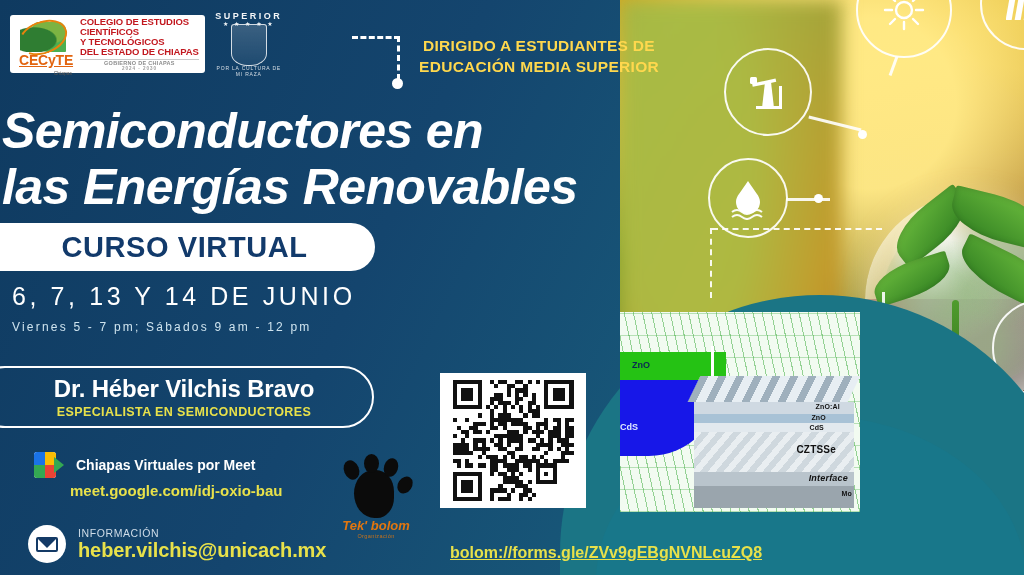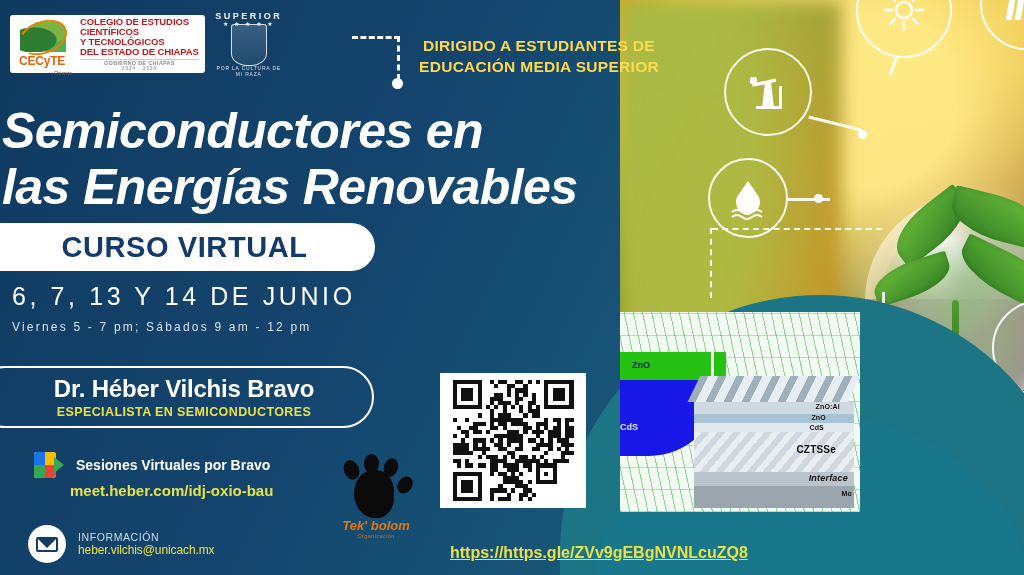--- a/index.html
+++ b/index.html
@@ -142,21 +142,21 @@
     background:
       radial-gradient(ellipse at 30% 60%,#2f7d32 0 48%,rgba(0,0,0,0) 52%),
       radial-gradient(ellipse at 62% 32%,#7cb342 0 42%,rgba(0,0,0,0) 46%),
       radial-gradient(ellipse at 78% 68%,#4caf50 0 36%,rgba(0,0,0,0) 40%);
   }
   .cecyte-ring{
     position:absolute; left:2px; top:1px; width:50px; height:33px;
     border:2px solid #e8820c; border-radius:50%; transform:rotate(-20deg);
     border-left-color:transparent;
   }
-  .cecyte-txt{ position:absolute; left:3px; bottom:0; font-size:12px; font-weight:bold; color:#e2640f; letter-spacing:-.2px;}
+  .cecyte-txt{ position:absolute; left:3px; bottom:0; font-size:14px; font-weight:bold; color:#e2640f; letter-spacing:-.2px;text-decoration:underline;}
   .cecyte-sub{ position:absolute; right:2px; bottom:-8px; font-size:5px; color:#555; }
   .cecyte-words{ line-height:1.06; }
   .cecyte-words div{ font-size:9.5px; font-weight:bold; color:#c2181f; letter-spacing:-.1px; white-space:nowrap;}
   .gob-line{ margin-top:2px; border-top:1px solid #c9c9c9; padding-top:1px; text-align:center;}
   .gob-line .g1{ font-size:5.5px; color:#8b8b8b; font-weight:bold; letter-spacing:.3px;}
   .gob-line .g2{ font-size:4.5px; color:#9a9a9a; letter-spacing:1px;}
   .unicach{
     width:72px; height:72px; border-radius:50%; position:relative;
     color:#fff; opacity:.95;
   }
@@ -241,21 +241,21 @@
   .meet-link{ position:absolute; left:70px; top:482px; color:#e8e14a; font-size:15px; font-weight:bold;}
 
   .mail-row{ position:absolute; left:28px; top:525px; display:flex; align-items:center; gap:12px;}
   .mail-icon{ width:38px; height:38px; border-radius:50%; background:#fff;
               display:flex; align-items:center; justify-content:center; }
   .env{ width:22px; height:15px; border:2px solid #143a66; border-radius:2px; position:relative; background:#fff;}
   .env::after{ content:""; position:absolute; left:0; top:0; width:0; height:0;
                border-left:9px solid transparent; border-right:9px solid transparent;
                border-top:9px solid #143a66; }
   .info-l1{ color:#cfdce8; font-size:10.5px; letter-spacing:.6px; }
-  .info-l2{ color:#e8e14a; font-size:12px; font-weight:normal; letter-spacing:-.1px;}
+  .info-l2{ color:#e8e14a; font-size:20px; font-weight:bold; letter-spacing:-.1px;}
 
   
   .tek{ position:absolute; left:330px; top:452px; width:92px; height:100px; }
   .paw{ position:absolute; left:8px; top:2px; width:76px; height:66px;}
   .pad{ position:absolute; background:#0b0b0b; border-radius:50%; }
   .tek-t1{ position:absolute; left:0; top:66px; width:100%; text-align:center;
            font-size:13px; font-weight:bold; color:#e2760f; font-style:italic;}
   .tek-t2{ position:absolute; left:0; top:81px; width:100%; text-align:center;
            font-size:5.5px; color:#c9731a; letter-spacing:.4px;}
 
@@ -453,24 +453,24 @@
       <div class="meet-icon">
         <div class="mi-body">
             <div class="mi-q1"></div>
             <div class="mi-q2"></div>
             <div class="mi-q3"></div>
             <div class="mi-q4"></div>
           </div>
         <div class="mi-tri"></div>
       </div>
       <div class="meet-txt">
-        <div class="t1">Sesiones Virtuales por Bravo</div>
+        <div class="t1">Chiapas Virtuales por Meet</div>
       </div>
     </div>
-    <div class="meet-link">meet.heber.com/idj-oxio-bau</div>
+    <div class="meet-link">meet.google.com/idj-oxio-bau</div>
 
     <div class="mail-row">
       <div class="mail-icon">
           <div class="env"></div>
         </div>
       <div>
         <div class="info-l1">INFORMACIÓN</div>
         <div class="info-l2">heber.vilchis@unicach.mx</div>
       </div>
     </div>
@@ -883,15 +883,15 @@
             <rect x="9" y="28" width="1" height="1"></rect>
             <rect x="11" y="28" width="1" height="1"></rect>
             <rect x="12" y="28" width="1" height="1"></rect>
             <rect x="13" y="28" width="1" height="1"></rect>
             <rect x="16" y="28" width="1" height="1"></rect>
             <rect x="18" y="28" width="1" height="1"></rect>
           </g>
       </svg>
     </div>
 
-    <a class="reg-link" href="#">https://https.gle/ZVv9gEBgNVNLcuZQ8</a>
+    <a class="reg-link" href="#">bolom://forms.gle/ZVv9gEBgNVNLcuZQ8</a>
   </div>
 </div>
 
 </body></html>

